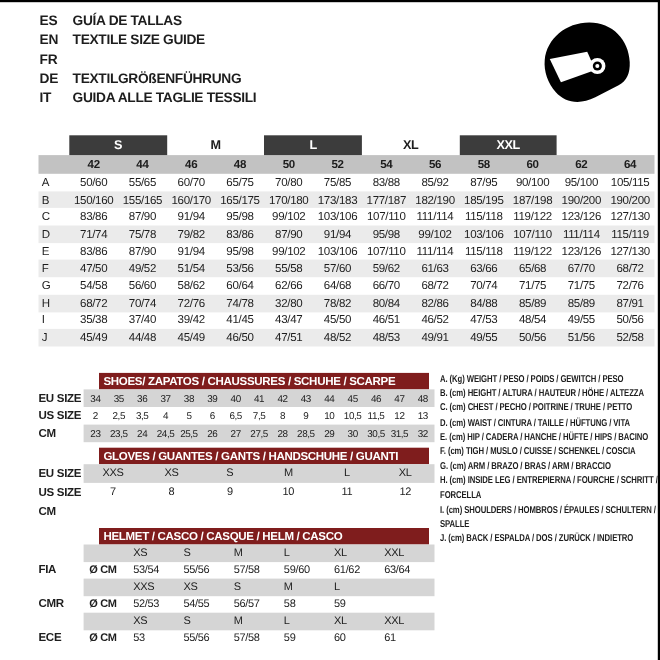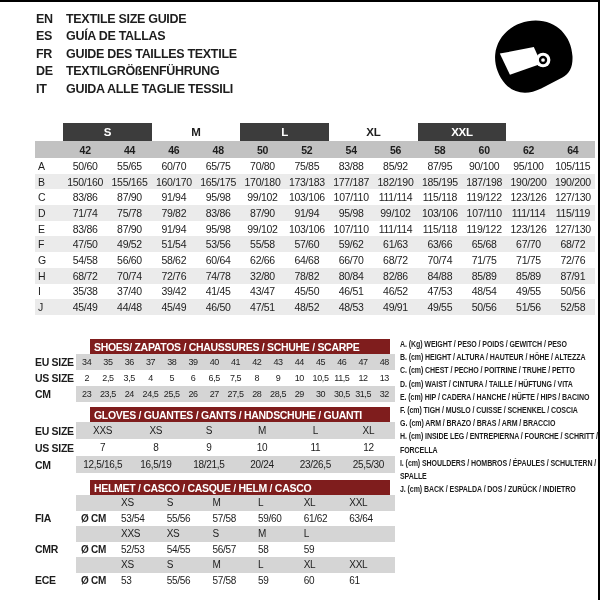--- a/index.html
+++ b/index.html
@@ -56,30 +56,29 @@
   .legend { position:absolute; left:400px; top:336px; width:256px; transform:scaleX(0.78); transform-origin:top left; list-style:none; }
   .legend li { font-size:9px; font-weight:bold; line-height:13.2px; letter-spacing:-0.1px; }
 </style>
 </head>
 <body>
 
 <div class="page">
 
   <div class="langs">
       <div class="lang-line">
+        <div class="lang-code">ES</div>
+        <div class="lang-title">GUÍA DE TALLAS</div>
+      </div>
+      <div class="lang-line">
         <div class="lang-code">EN</div>
         <div class="lang-title">TEXTILE SIZE GUIDE</div>
       </div>
       <div class="lang-line">
-        <div class="lang-code">ES</div>
-        <div class="lang-title">GUÍA DE TALLAS</div>
-      </div>
-      <div class="lang-line">
         <div class="lang-code">FR</div>
-        <div class="lang-title">GUIDE DES TAILLES TEXTILE</div>
       </div>
       <div class="lang-line">
         <div class="lang-code">DE</div>
         <div class="lang-title">TEXTILGRÖßENFÜHRUNG</div>
       </div>
       <div class="lang-line">
         <div class="lang-code">IT</div>
         <div class="lang-title">GUIDA ALLE TAGLIE TESSILI</div>
       </div>
     </div>
@@ -353,28 +352,20 @@
           <div class="v-cell">7</div>
           <div class="v-cell">8</div>
           <div class="v-cell">9</div>
           <div class="v-cell">10</div>
           <div class="v-cell">11</div>
           <div class="v-cell">12</div>
         </div>
       </div>
       <div class="sub-row">
         <div class="sub-label">CM</div>
-        <div class="vals shaded">
-          <div class="v-cell">12,5/16,5</div>
-          <div class="v-cell">16,5/19</div>
-          <div class="v-cell">18/21,5</div>
-          <div class="v-cell">20/24</div>
-          <div class="v-cell">23/26,5</div>
-          <div class="v-cell">25,5/30</div>
-        </div>
       </div>
     </div>
   <div class="sub" id="helmetT">
       <div class="sub-head">HELMET / CASCO / CASQUE / HELM / CASCO</div>
       <div class="sub-row">
         <div class="sub-label"></div>
         <div class="vals shaded">
           <div class="v-cell unit"></div>
           <div class="v-cell">XS</div>
           <div class="v-cell">S</div>

